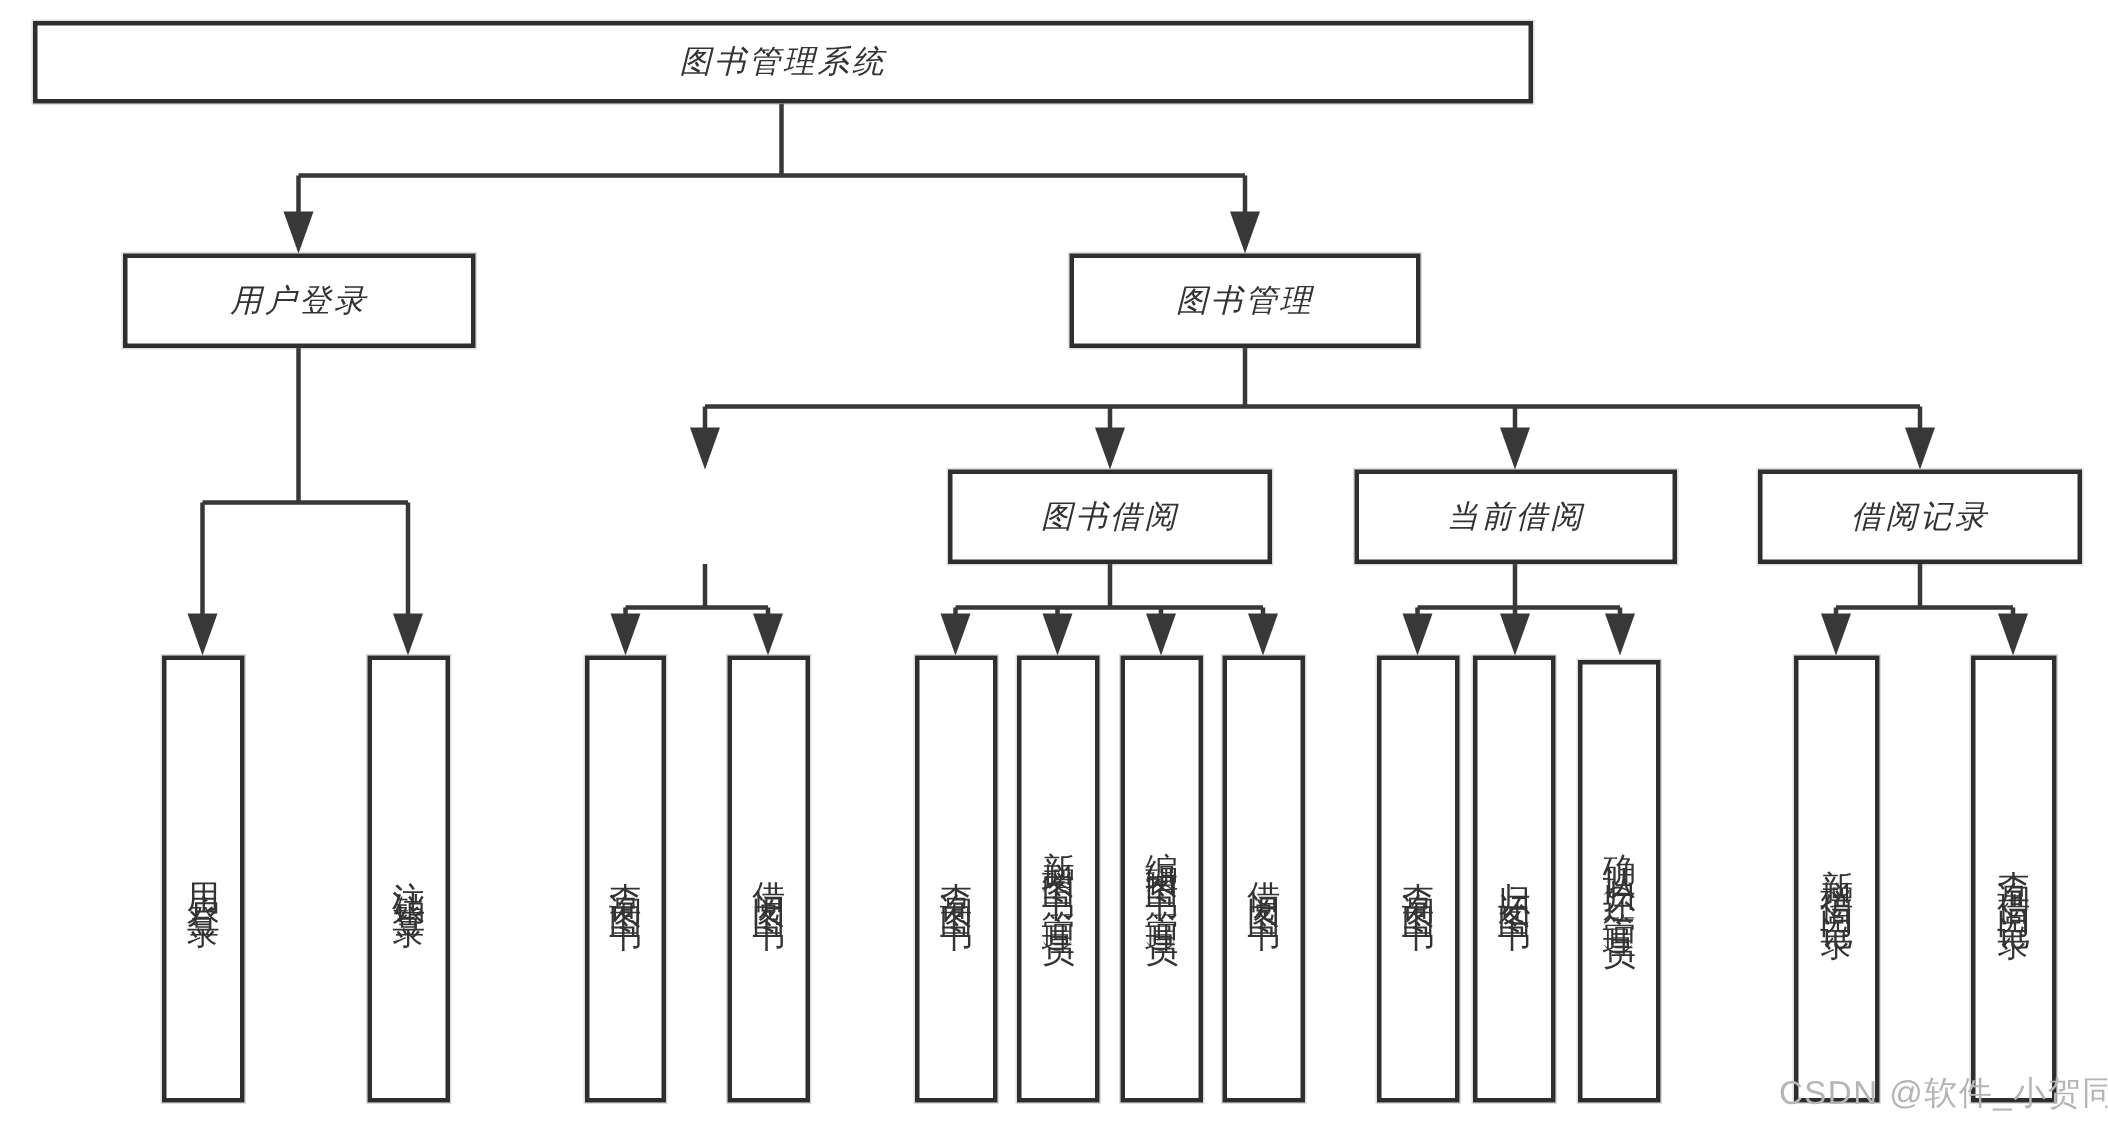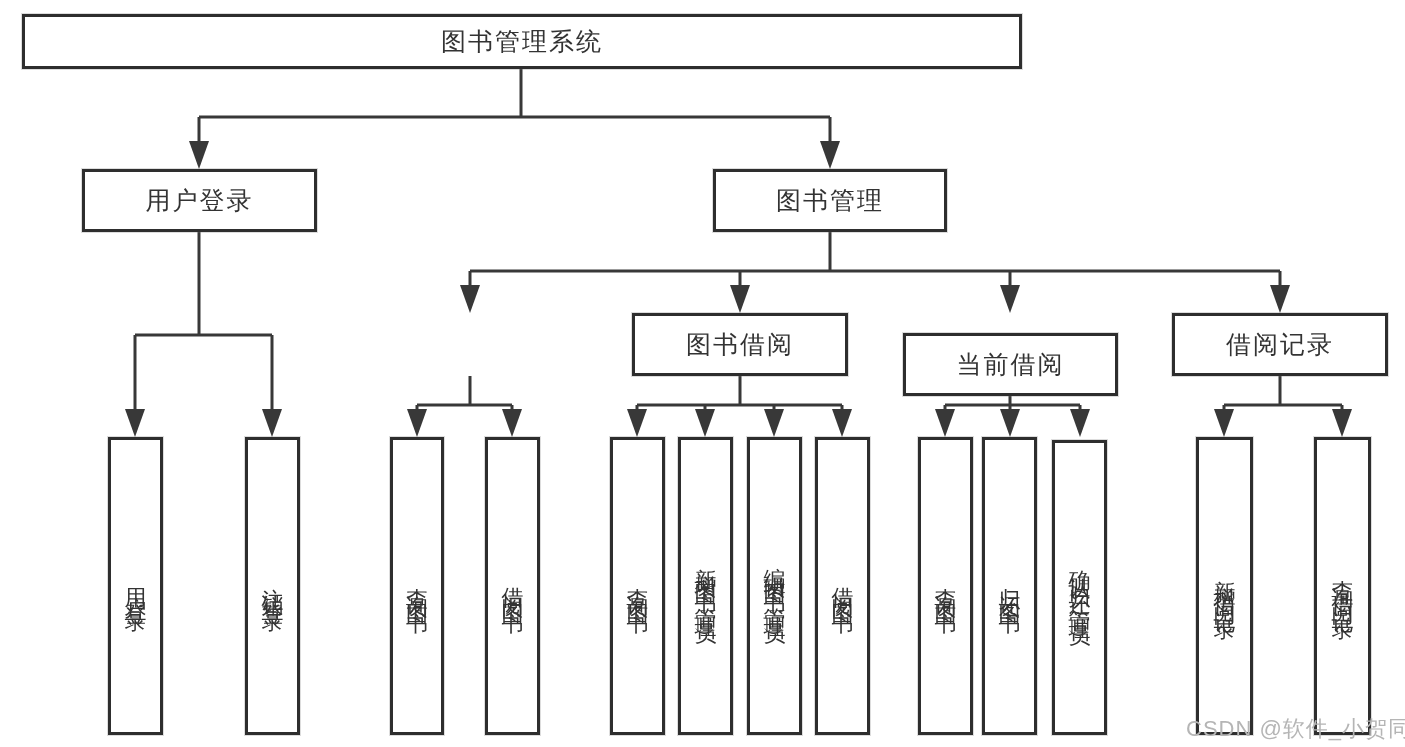--- a/index.html
+++ b/index.html
@@ -28,25 +28,26 @@
     box-sizing: border-box;
     border: 3px solid #2e2e2e;
     background: #ffffff;
     display: flex;
     align-items: center;
     justify-content: center;
     box-shadow: 0 0 0 1px rgba(120,120,120,0.25);
     z-index: 2;
   }
   .hlbl {
-    font-size: 25px;
+    font-size: 21px;
     color: #333333;
     letter-spacing: 2px;
     line-height: 1;
     white-space: nowrap;
+    font-style: italic;
   }
   .vtext {
     writing-mode: vertical-rl;
     text-orientation: mixed;
     font-size: 22px;
     letter-spacing: 8px;
     line-height: 1;
     color: #333333;
     white-space: nowrap;
   }
@@ -113,21 +114,21 @@
   <div class="box" style="left:82px;top:169px;width:235px;height:63px;">
     <span class="hlbl">用户登录</span>
   </div>
   <div class="box" style="left:713px;top:169px;width:234px;height:63px;text-align:center;">
     <span class="hlbl">图书管理</span>
   </div>
 
   <div class="box" style="left:632px;top:313px;width:216px;height:63px;">
     <span class="hlbl">图书借阅</span>
   </div>
-  <div class="box" style="left:903px;top:313px;width:215px;height:63px;margin-top:20px;">
+  <div class="box" style="left:903px;top:313px;width:215px;height:63px;">
     <span class="hlbl">当前借阅</span>
   </div>
   <div class="box" style="left:1172px;top:313px;width:216px;height:63px;">
     <span class="hlbl">借阅记录</span>
   </div>
 
   <div class="box" style="left:108px;top:437px;width:55px;height:298px;">
     <span class="vtext">用户登录</span>
   </div>
   <div class="box" style="left:245px;top:437px;width:55px;height:298px;">

